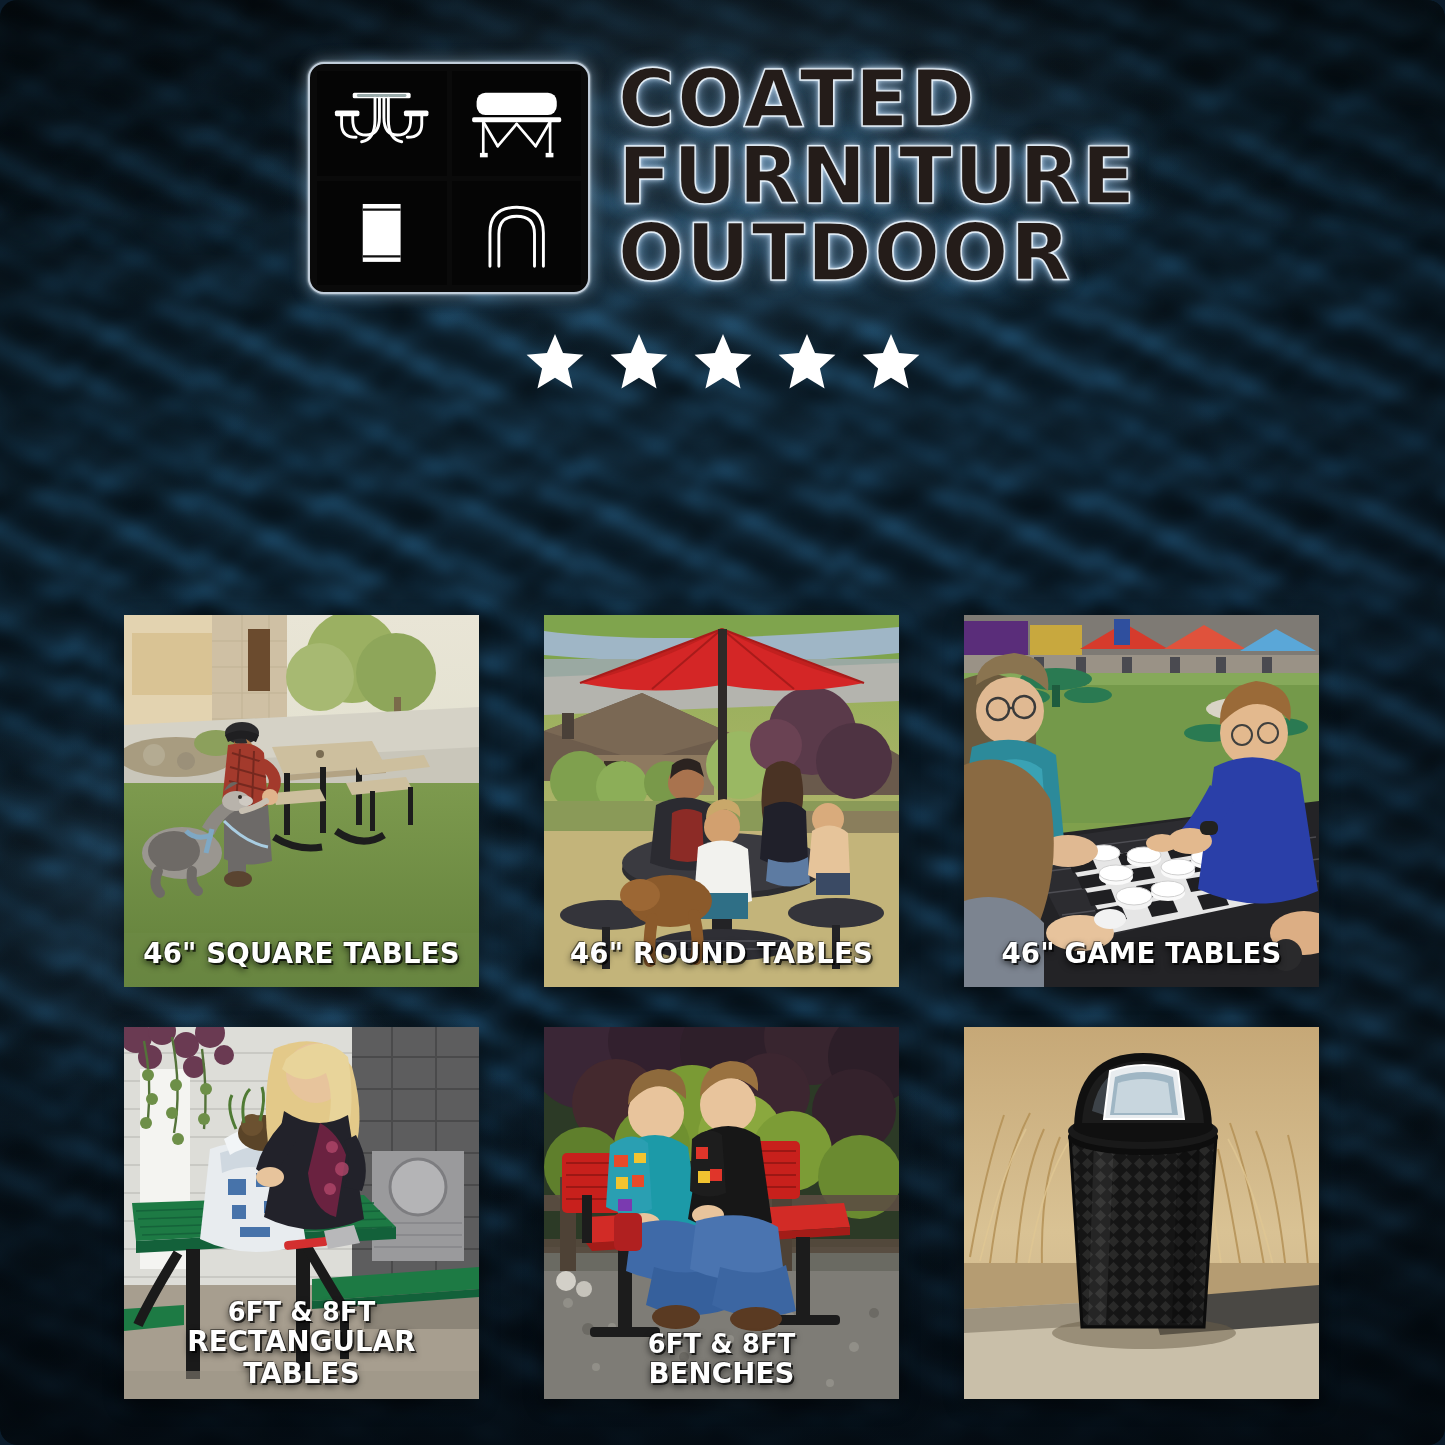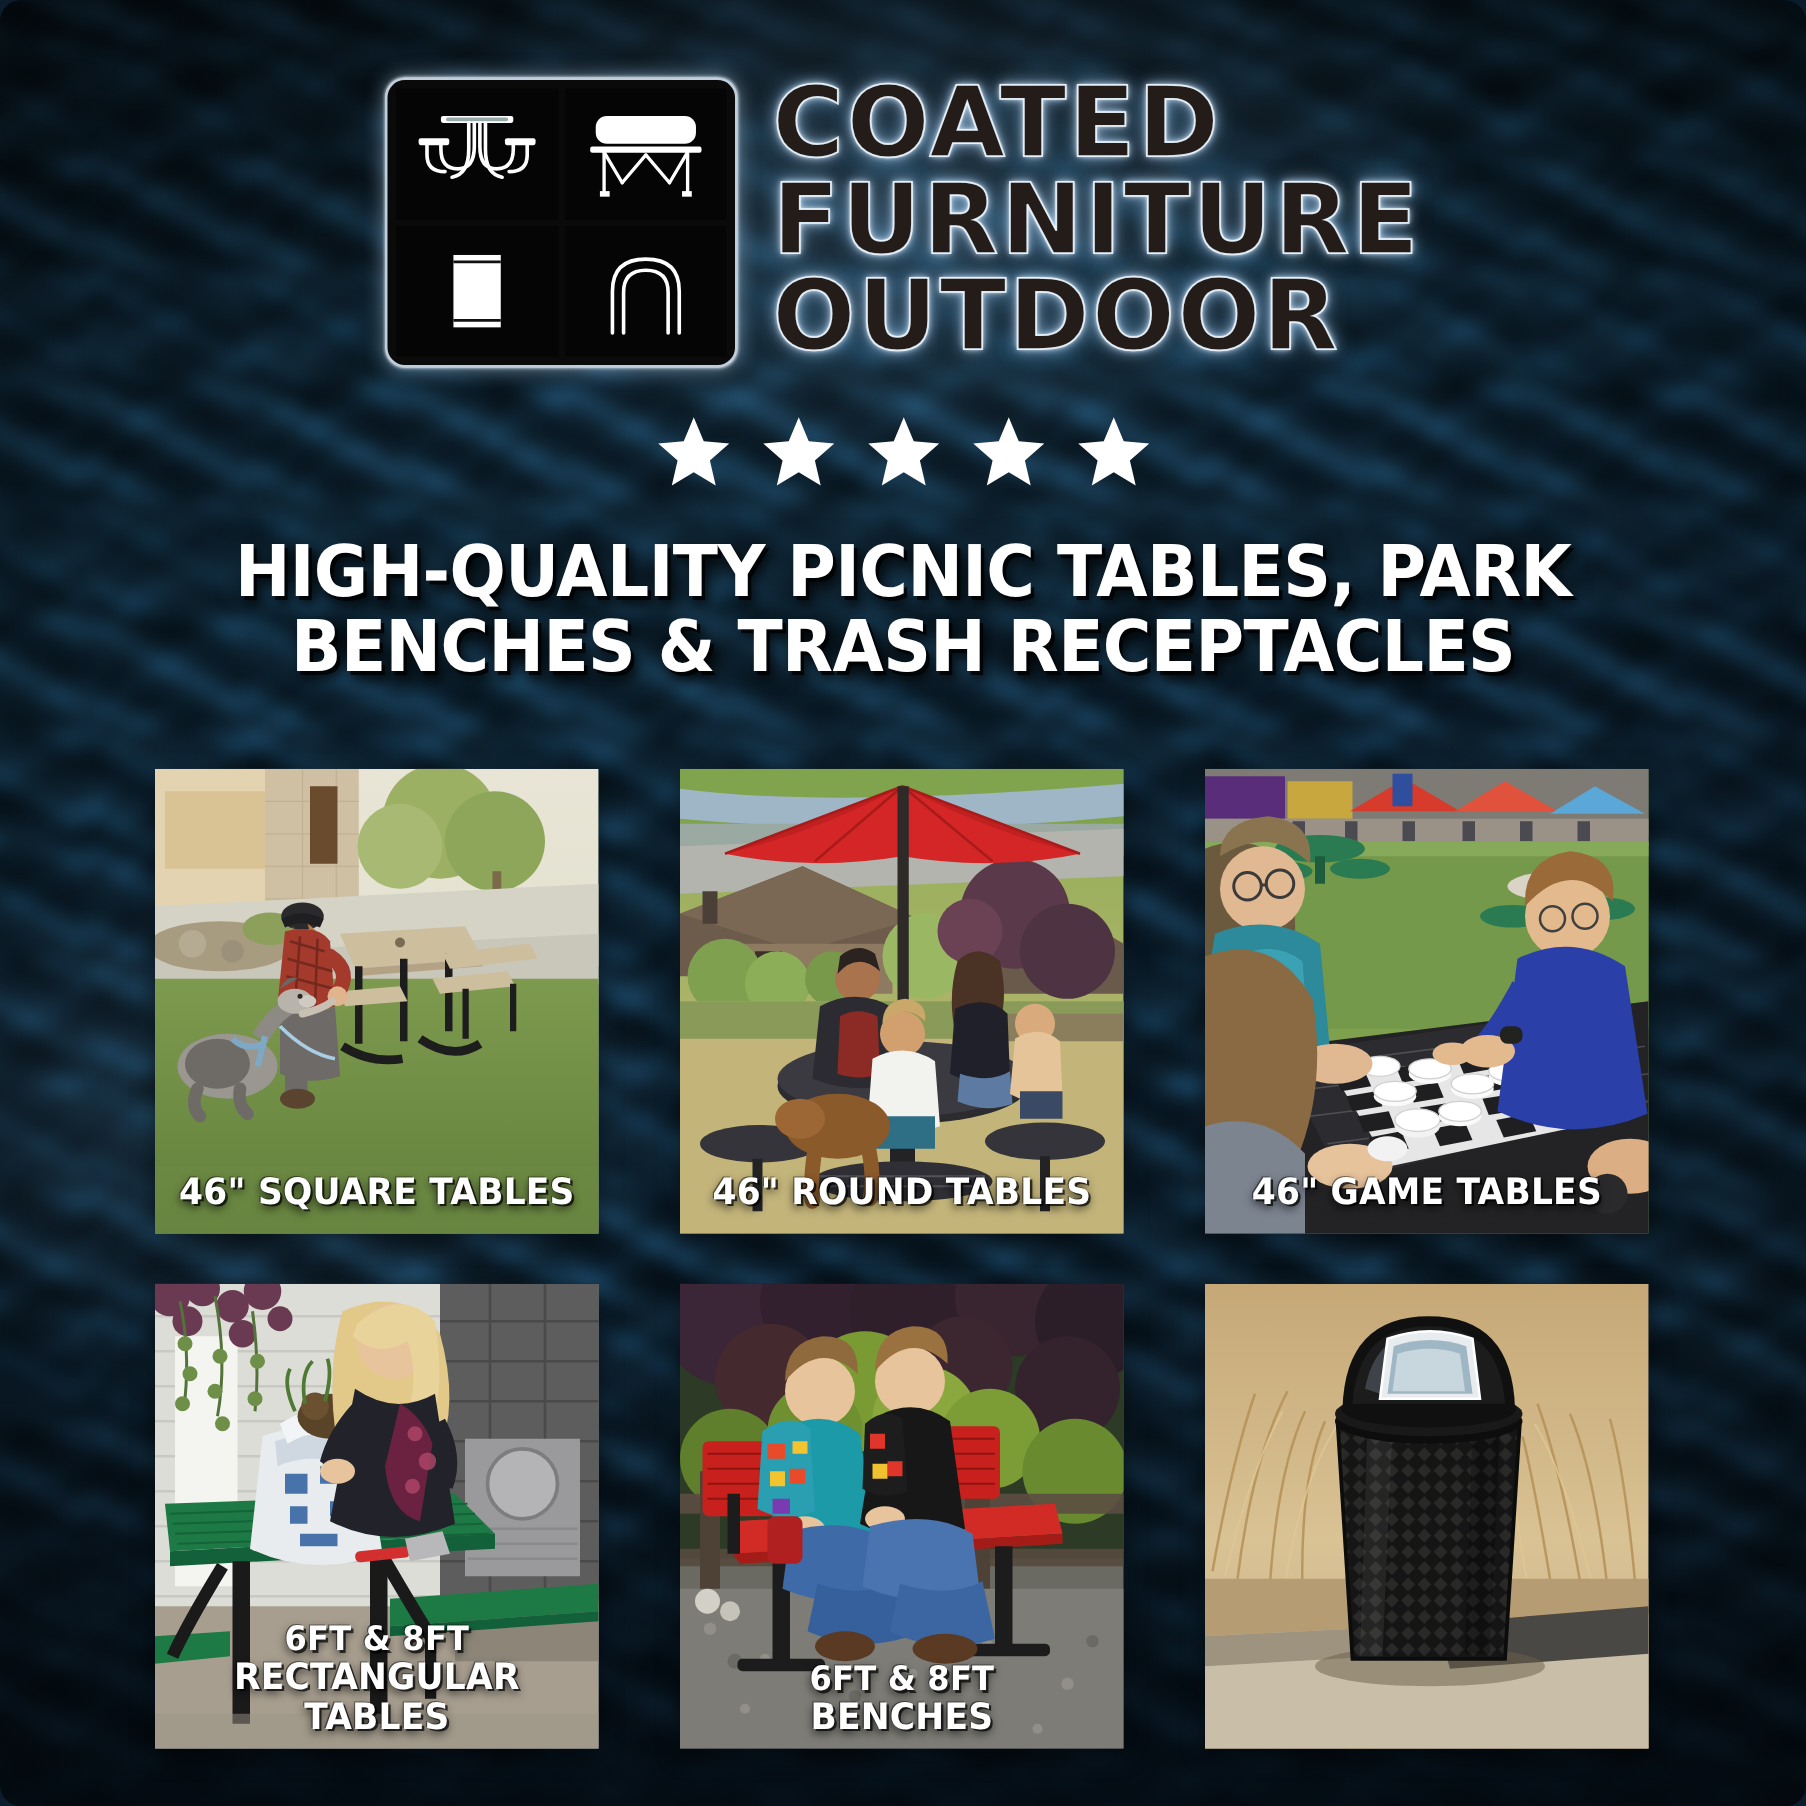--- a/index.html
+++ b/index.html
@@ -263,24 +263,20 @@
           <polygon points="12,1.5 15.1,8.9 23,9.6 17,14.9 18.8,22.6 12,18.5 5.2,22.6 7,14.9 1,9.6 8.9,8.9" fill="#ffffff"></polygon>
         </svg>
       <svg class="star" viewBox="0 0 24 24">
           <polygon points="12,1.5 15.1,8.9 23,9.6 17,14.9 18.8,22.6 12,18.5 5.2,22.6 7,14.9 1,9.6 8.9,8.9" fill="#ffffff"></polygon>
         </svg>
       <svg class="star" viewBox="0 0 24 24">
           <polygon points="12,1.5 15.1,8.9 23,9.6 17,14.9 18.8,22.6 12,18.5 5.2,22.6 7,14.9 1,9.6 8.9,8.9" fill="#ffffff"></polygon>
         </svg>
     </div>
 
-    <div class="headline">
-      <div class="headline-line">HIGH-QUALITY PICNIC TABLES, PARK</div>
-      <div class="headline-line">BENCHES &amp; TRASH RECEPTACLES</div>
-    </div>
 
     <div class="grid">
 
       <div class="tile">
         <div class="photo">
           <svg class="scene" viewBox="0 0 355 372" preserveAspectRatio="xMidYMid slice">
             <defs>
               <linearGradient id="s1sky" x1="0" y1="0" x2="0" y2="1">
                 <stop offset="0" stop-color="#e9e5d6"></stop>
                   <stop offset="1" stop-color="#d9dcc8"></stop>

